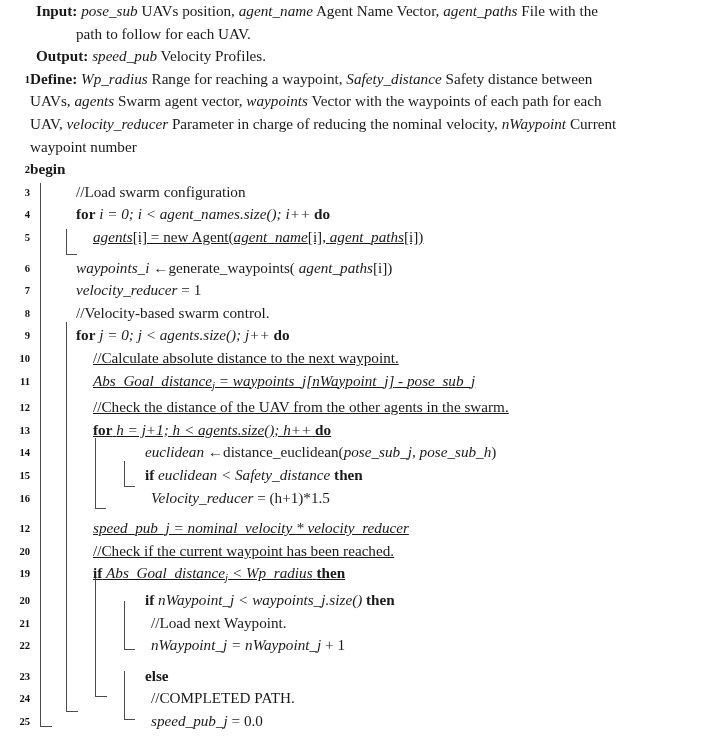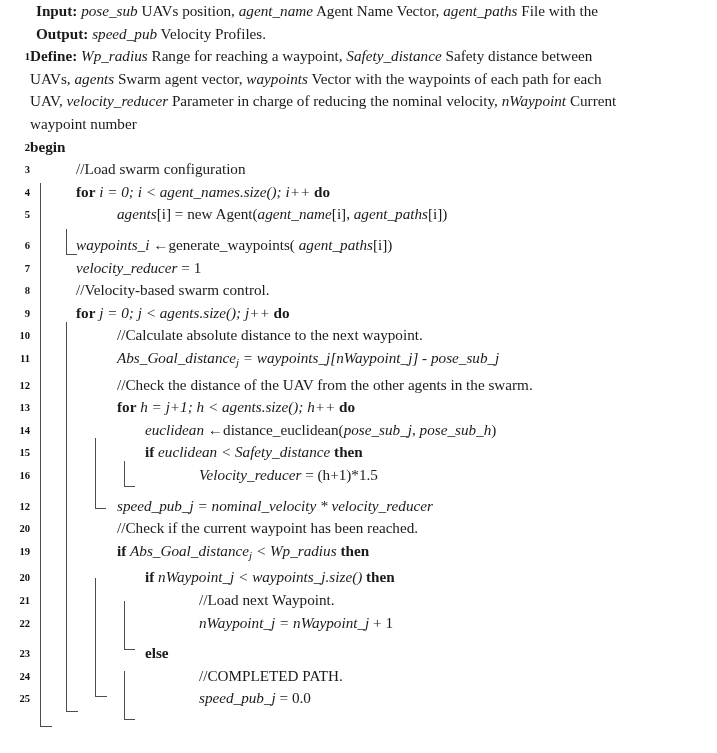--- a/index.html
+++ b/index.html
@@ -61,23 +61,23 @@
     font-family: "Liberation Serif", "DejaVu Serif", serif;
   }
   .code {
     padding-left: 38px;
     white-space: nowrap;
   }
 
   
   .d0 { padding-left: 30px; }
   .d1 { padding-left: 76px; }
-  .d2 { padding-left: 117px; }
+  .d2 { padding-left: 93px; text-decoration: underline; }
   .d3 { padding-left: 122px; margin-left: 23px; }
-  .d4 { padding-left: 151px; margin-left: 48px; }
+  .d4 { padding-left: 151px; }
 
   
   i, .it { font-style: italic; }
   b, .bf { font-weight: bold; }
   .rm { font-style: normal; font-weight: normal; }
   .sub {
     font-size: 0.72em;
     vertical-align: -0.28em;
     font-style: italic;
   }
@@ -96,20 +96,21 @@
   }
 </style>
 </head>
 <body>
 
 <div id="algorithm">
 
   <div class="hdr-block">
     <div id="hdr-input">
         <div class="hdr-line"><b>Input:</b><span class="rm"> </span><i>pose_sub</i><span class="rm"> UAVs position, </span><i>agent_name</i><span class="rm"> Agent Name Vector, </span><i>agent_paths</i><span class="rm"> File with the</span></div>
+        <div class="hdr-line hang"><span class="rm">path to follow for each UAV.</span></div>
       </div>
     <div id="hdr-output">
         <div class="hdr-line"><b>Output:</b><span class="rm"> </span><i>speed_pub</i><span class="rm"> Velocity Profiles.</span></div>
       </div>
   </div>
 
   <div id="body">
       <div class="row">
         <span class="lineno">1</span>
         <div class="code d0" style="white-space: normal; padding-right: 4px; text-indent: 0px;"><b>Define:</b><span class="rm"> </span><i>Wp_radius</i><span class="rm"> Range for reaching a waypoint, </span><i>Safety_distance</i><span class="rm"> Safety distance between UAVs, </span><i>agents</i><span class="rm"> Swarm agent vector, </span><i>waypoints</i><span class="rm"> Vector with the waypoints of each path for each UAV, </span><i>velocity_reducer</i><span class="rm"> Parameter in charge of reducing the nominal velocity, </span><i>nWaypoint</i><span class="rm"> Current waypoint number</span></div>

